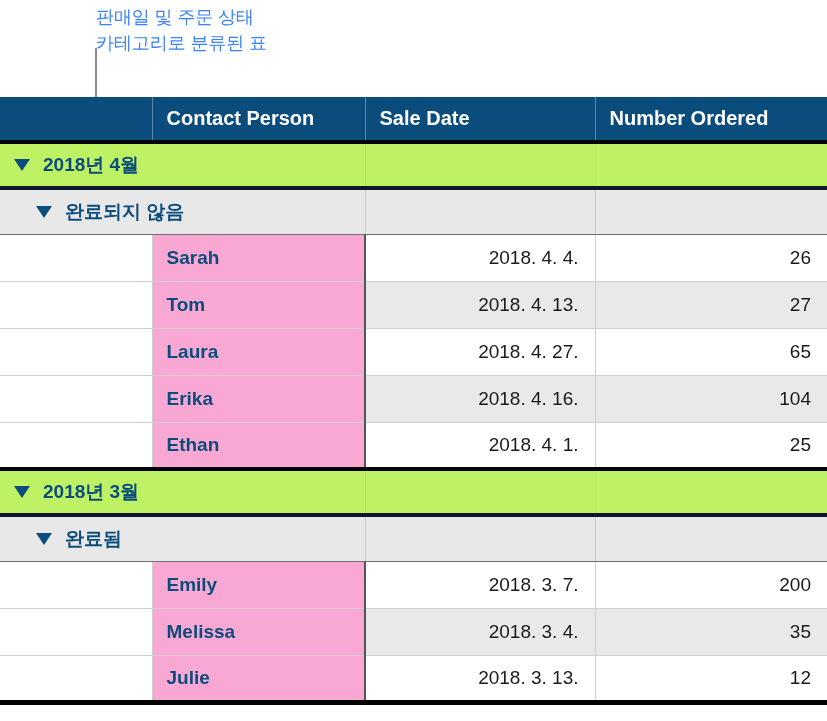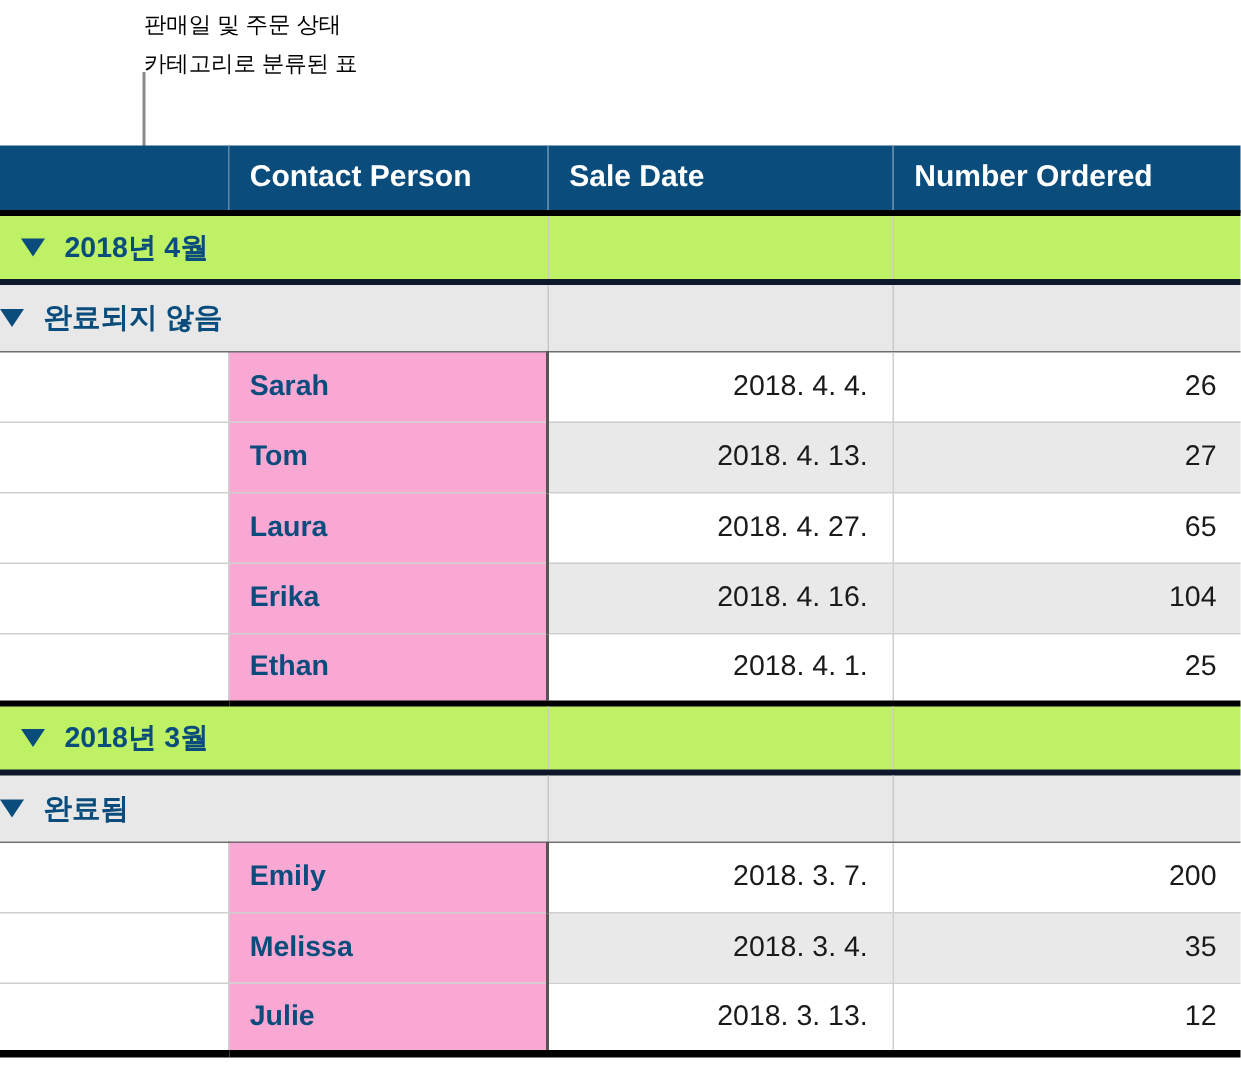--- a/index.html
+++ b/index.html
@@ -20,23 +20,23 @@
   }
 
   
   .callout {
     position: absolute;
     left: 96px;
     top: 4px;
     width: 330px;
   }
   .callout-line {
-    font-size: 15px;
+    font-size: 18px;
     line-height: 26px;
-    color: #000000;
+    color: #3b82f6;
     white-space: nowrap;
     letter-spacing: -0.1px;
   }
   .leader-line {
     position: absolute;
     left: 95px;
     top: 48px;
     width: 2px;
     height: 110px;
     background: #8a8a8a;
@@ -95,21 +95,21 @@
 
   .group-cell {
     display: flex;
     align-items: center;
     color: #0a4d7c;
     font-size: 19px;
     font-weight: bold;
     white-space: nowrap;
   }
   .group-cell.lvl1 { padding-left: 14px; }
-  .group-cell.lvl2 { }
+  .group-cell.lvl2 { padding-left: 36px; }
 
   .tri {
     width: 0;
     height: 0;
     border-left: 8px solid transparent;
     border-right: 8px solid transparent;
     border-top: 12px solid #0a4d7c;
     margin-right: 13px;
     flex: none;
   }

